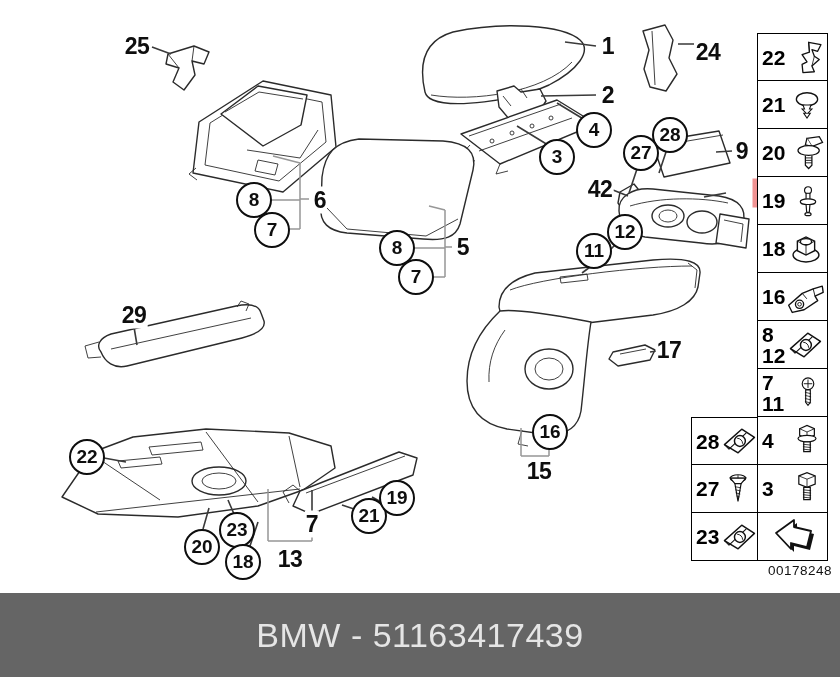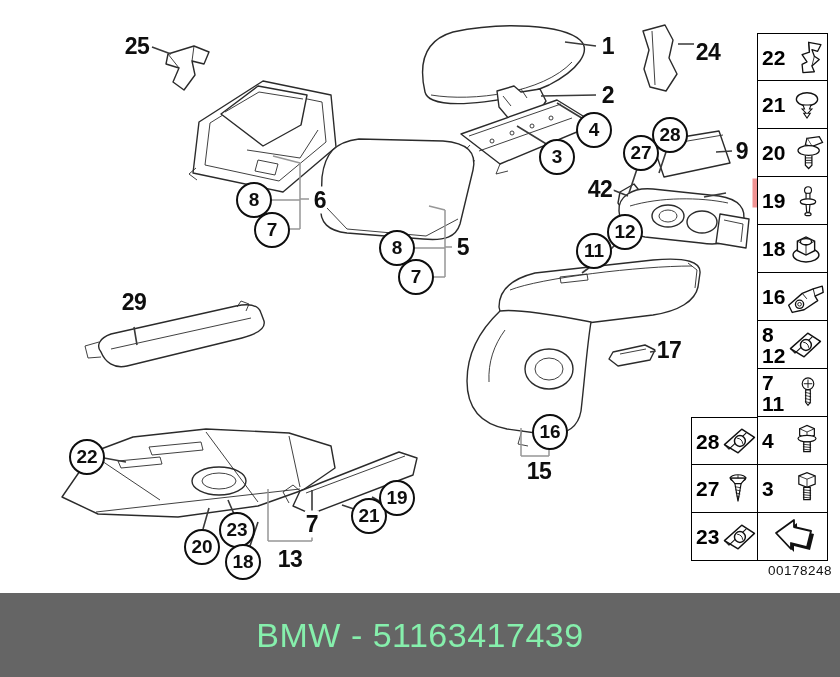--- a/index.html
+++ b/index.html
@@ -23,21 +23,21 @@
   .fcell + .fcell{border-top:none;}
   .nums{display:flex;flex-direction:column;justify-content:center;font-weight:700;
         font-size:21px;line-height:21px;color:#000;}
   .ficon{margin-left:auto;display:flex;align-items:center;}
   .ficon svg{display:block;}
   .fcell.icon-only .ficon{margin:0 auto;}
   .drawnum{position:absolute;right:8px;top:563px;font-size:13.5px;color:#111;
            letter-spacing:0.5px;}
   .footer{position:absolute;left:0;top:593px;width:840px;height:84px;background:#656565;
           display:flex;align-items:center;justify-content:center;gap:32px;
-          color:#86efac;font-size:34px;letter-spacing:0.5px;}
+          color:#e5e5e5;font-size:34px;letter-spacing:0.5px;}
 </style>
 </head>
 <body>
 
 <div class="screen">
 
   <svg class="art" width="840" height="593" viewBox="0 0 840 593">
 
     <g>
       <path class="part" d="M199,122 L263,81 L331,95 L336,147 L283,192 L193,173 Z"></path>
@@ -161,21 +161,21 @@
   <div id="callouts">
       <div class="callout plain" style="left: 137px; top: 46px;">25</div>
       <div class="callout plain" style="left: 608px; top: 46px;">1</div>
       <div class="callout plain" style="left: 608px; top: 95px;">2</div>
       <div class="callout plain" style="left: 708px; top: 45px; margin-top: 7px;">24</div>
       <div class="callout plain" style="left: 320px; top: 200px;">6</div>
       <div class="callout plain" style="left: 463px; top: 247px;">5</div>
       <div class="callout plain" style="left: 742px; top: 151px;">9</div>
       <div class="callout highlight" style="left: 768px; top: 193px; text-align: center;">10</div>
       <div class="callout plain" style="left: 600px; top: 189px;">42</div>
-      <div class="callout plain" style="left: 134px; top: 302px;">29</div>
+      <div class="callout plain" style="left: 134px; top: 315px;">29</div>
       <div class="callout plain" style="left: 669px; top: 350px; text-align: center;">17</div>
       <div class="callout plain" style="left: 539px; top: 471px;">15</div>
       <div class="callout plain" style="left: 312px; top: 524px;">7</div>
       <div class="callout plain" style="left: 290px; top: 559px;">13</div>
       <div class="callout circle" style="left: 254px; top: 200px;">8</div>
       <div class="callout circle" style="left: 272px; top: 230px;">7</div>
       <div class="callout circle" style="left: 594px; top: 130px;">4</div>
       <div class="callout circle" style="left: 557px; top: 157px;">3</div>
       <div class="callout circle" style="left: 670px; top: 135px;">28</div>
       <div class="callout circle" style="left: 641px; top: 153px;">27</div>

